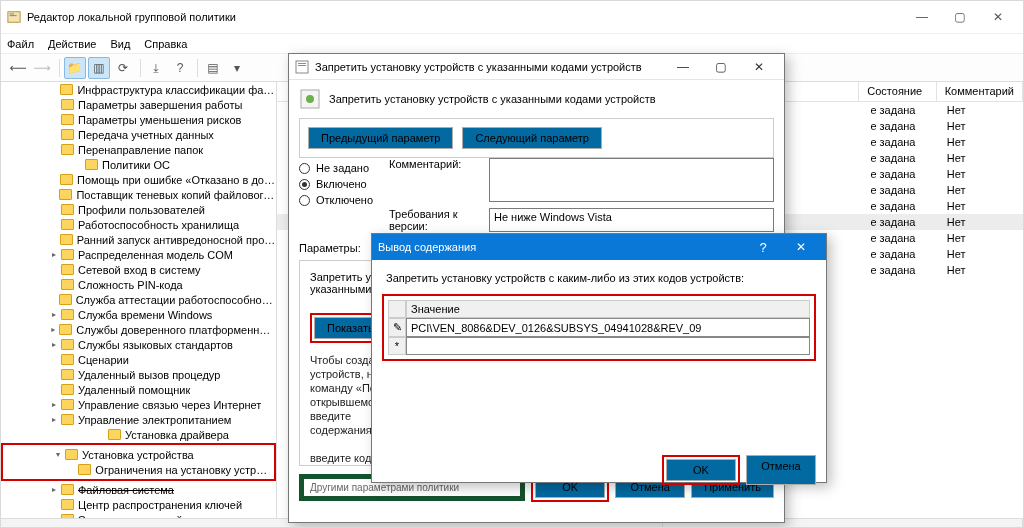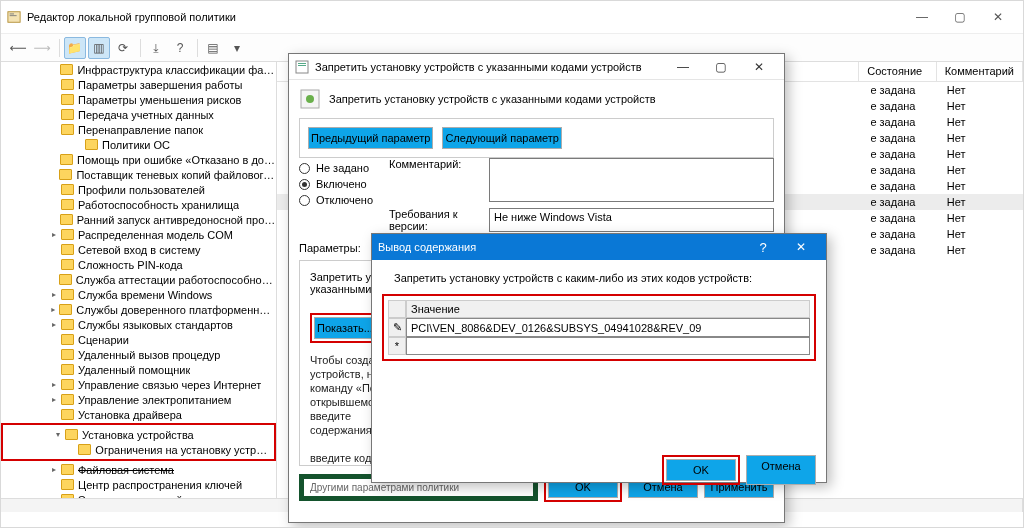--- a/index.html
+++ b/index.html
@@ -38,21 +38,21 @@
   .sb-seg{flex:1;border-right:1px solid #ddd;height:100%}
   
   .dlg{position:absolute;background:#fff;border:1px solid #777;box-shadow:4px 4px 12px rgba(0,0,0,.25)}
   .dlg-tb{height:26px;background:#fff;display:flex;align-items:center;padding:0 6px;border-bottom:1px solid #e5e5e5}
   .dlg-tb.blue{background:#0a78d6;color:#fff;border:none}
   .dlg-tb .spacer{flex:1}
   .dlg-x{width:38px;height:26px;display:flex;align-items:center;justify-content:center;font-size:12px;color:#333}
   .dlg-tb.blue .dlg-x{color:#fff}
   .dlg-body{padding:6px 10px}
   .group{border:1px solid #ccc;margin-top:4px;padding:10px 10px;position:relative}
-  .btn{display:inline-block;border:1px solid #adadad;background:#0ea5e9;padding:4px 2px;min-width:60px;text-align:center;font-size:11px}
+  .btn{display:inline-block;border:1px solid #adadad;background:#0369a1;padding:4px 12px;min-width:60px;text-align:center;font-size:11px}
   .radio{display:flex;align-items:center;margin:4px 0}
   .rcircle{width:11px;height:11px;border:1px solid #333;border-radius:50%;margin-right:6px;display:flex;align-items:center;justify-content:center}
   .rdot{width:5px;height:5px;background:#333;border-radius:50%}
   .txtarea{border:1px solid #7a7a7a;background:#fff}
   .hl-red{border:2px solid #d40000;display:inline-block;padding:2px}
   .inputcell{border:1px solid #888;background:#fff;padding:2px 4px;font-size:11px;width:100%}
   .gridhdr{background:#f0f0f0;border:1px solid #ccc;padding:2px 4px;font-size:11px}
 </style>
 </head>
 <body>
@@ -65,20 +65,26 @@
         <rect x="3" y="4" width="5" height="1" fill="#777"></rect>
         <rect x="3" y="6" width="8" height="1" fill="#777"></rect>
       </svg>
     <span>Редактор локальной групповой политики</span>
     <div class="spacer"></div>
     <div class="win-btn">—</div>
     <div class="win-btn">▢</div>
     <div class="win-btn">✕</div>
   </div>
 
+  <div class="menubar">
+    <span>Файл</span>
+    <span>Действие</span>
+    <span>Вид</span>
+    <span>Справка</span>
+  </div>
 
   <div class="toolbar">
     <div class="tbtn">⟵</div>
     <div class="tbtn dis">⟶</div>
     <div class="tsep"></div>
     <div class="tbtn hl">📁</div>
     <div class="tbtn hl">▥</div>
     <div class="tbtn">⟳</div>
     <div class="tsep"></div>
     <div class="tbtn">⤓</div>
@@ -198,21 +204,21 @@
         <div class="node" style="padding-left: 48px;">
           <span class="tog">▸</span>
           <span class="ficon"></span>
           <span class="lbl">Управление связью через Интернет</span>
         </div>
         <div class="node" style="padding-left: 48px;">
           <span class="tog">▸</span>
           <span class="ficon"></span>
           <span class="lbl">Управление электропитанием</span>
         </div>
-        <div class="node" style="padding-left: 48px;">
+        <div class="node" style="padding-left: 48px; justify-content: center;">
           <span class="tog"></span>
           <span class="ficon"></span>
           <span class="lbl">Установка драйвера</span>
         </div>
         <div class="selrow">
           <div class="node" style="padding-left: 48px;">
             <span class="tog">▾</span>
             <span class="ficon"></span>
             <span class="lbl">Установка устройства</span>
           </div>
@@ -396,21 +402,21 @@
   </div>
 
   <div class="dlg" style="left:370px;top:232px;width:456px;height:250px">
     <div class="dlg-tb blue">
       <span>Вывод содержания</span>
       <div class="spacer"></div>
       <div class="dlg-x" style="font-size:13px">?</div>
       <div class="dlg-x">✕</div>
     </div>
     <div class="dlg-body">
-      <div style="margin:6px 12px 10px">Запретить установку устройств с каким-либо из этих кодов устройств:</div>
+      <div style="margin:6px 4px 10px">Запретить установку устройств с каким-либо из этих кодов устройств:</div>
       <div class="hl-red" style="display:block;padding:4px">
         <div style="display:flex">
           <div class="gridhdr" style="width:18px"></div>
           <div class="gridhdr" style="flex:1">Значение</div>
         </div>
         <div style="display:flex">
           <div class="gridhdr" style="width:18px;text-align:center">✎</div>
           <input class="inputcell" value="PCI\VEN_8086&amp;DEV_0126&amp;SUBSYS_04941028&amp;REV_09" style="">
         </div>
         <div style="display:flex">

